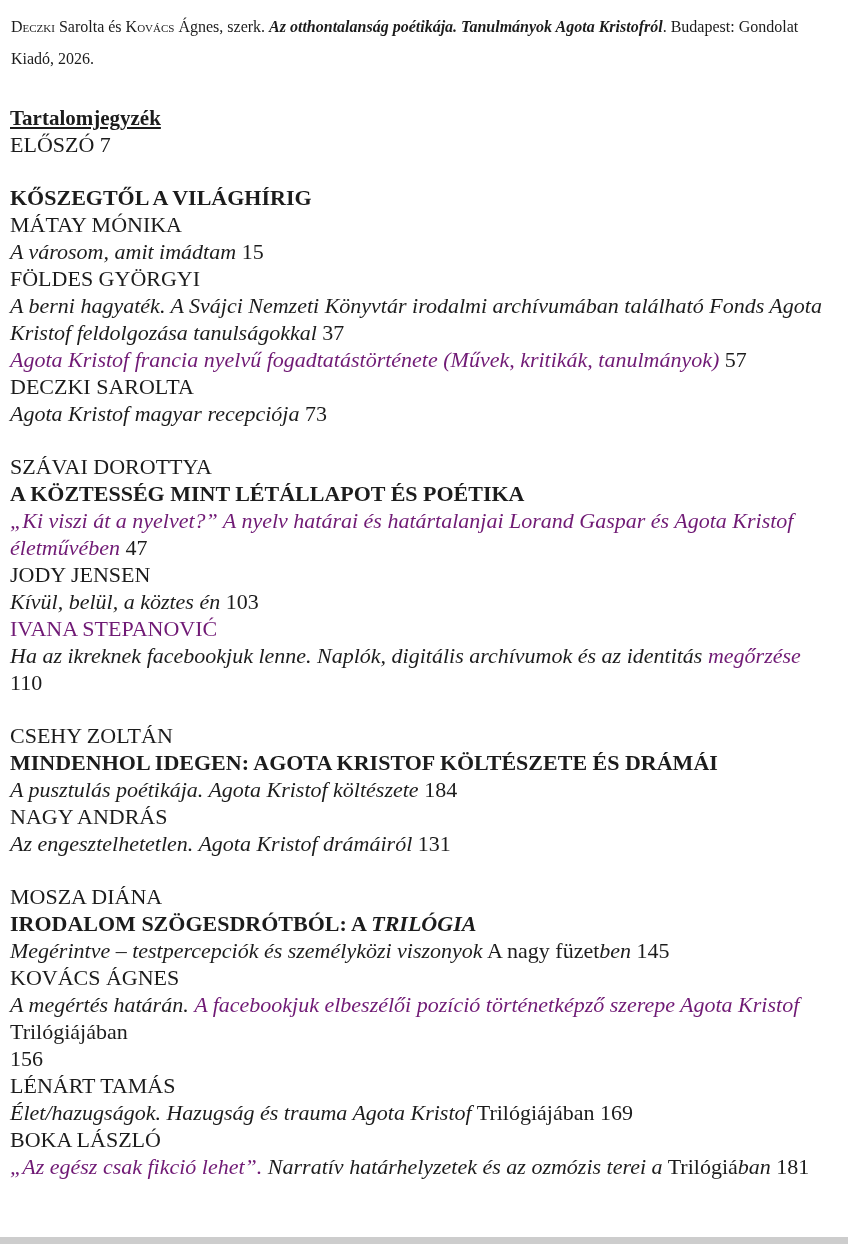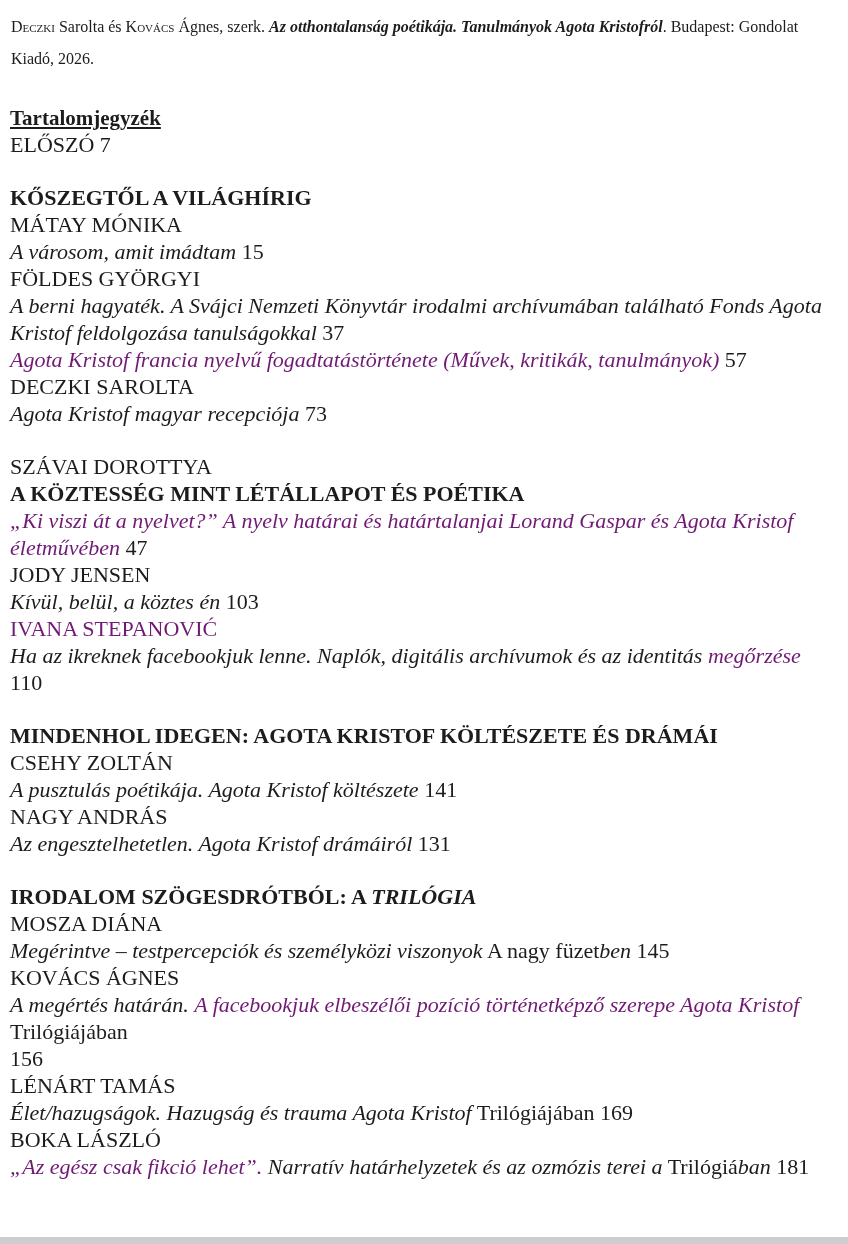--- a/index.html
+++ b/index.html
@@ -84,29 +84,29 @@
       <div class="block">
         <div class="line kind-author"><span class="">SZÁVAI DOROTTYA</span></div>
         <div class="line kind-heading"><span class="">A KÖZTESSÉG MINT LÉTÁLLAPOT ÉS POÉTIKA</span></div>
         <div class="line kind-title"><span class="i g ">„Ki viszi át a nyelvet?” A nyelv határai és határtalanjai Lorand Gaspar és Agota Kristof életművében</span><span class=""> 47</span></div>
         <div class="line kind-author"><span class="">JODY JENSEN</span></div>
         <div class="line kind-title"><span class="i ">Kívül, belül, a köztes én</span><span class=""> 103</span></div>
         <div class="line kind-author"><span class="g ">IVANA STEPANOVIĆ</span></div>
         <div class="line kind-title"><span class="i ">Ha az ikreknek facebookjuk lenne. Naplók, digitális archívumok és az identitás </span><span class="i g ">megőrzése</span><span class=""> 110</span></div>
       </div>
       <div class="block">
+        <div class="line kind-author"><span class="">CSEHY ZOLTÁN</span></div>
         <div class="line kind-heading"><span class="">MINDENHOL IDEGEN: AGOTA KRISTOF KÖLTÉSZETE ÉS DRÁMÁI</span></div>
-        <div class="line kind-author"><span class="">CSEHY ZOLTÁN</span></div>
-        <div class="line kind-title"><span class="i ">A pusztulás poétikája. Agota Kristof költészete</span><span class=""> 141</span></div>
+        <div class="line kind-title"><span class="i ">A pusztulás poétikája. Agota Kristof költészete</span><span class=""> 184</span></div>
         <div class="line kind-author"><span class="">NAGY ANDRÁS</span></div>
         <div class="line kind-title"><span class="i ">Az engesztelhetetlen. Agota Kristof drámáiról</span><span class=""> 131</span></div>
       </div>
       <div class="block">
+        <div class="line kind-author"><span class="">MOSZA DIÁNA</span></div>
         <div class="line kind-heading"><span class="b ">IRODALOM SZÖGESDRÓTBÓL: A </span><span class="i b ">TRILÓGIA</span></div>
-        <div class="line kind-author"><span class="">MOSZA DIÁNA</span></div>
         <div class="line kind-title"><span class="i ">Megérintve – testpercepciók és személyközi viszonyok</span><span class=""> A nagy füzet</span><span class="i ">ben</span><span class=""> 145</span></div>
         <div class="line kind-author"><span class="">KOVÁCS ÁGNES</span></div>
         <div class="line kind-title"><span class="i ">A megértés határán.</span><span class=""> </span><span class="i g ">A facebookjuk elbeszélői pozíció történetképző szerepe Agota Kristof</span><span class=""> Trilógiájában</span><br><span class="">156</span></div>
         <div class="line kind-author"><span class="">LÉNÁRT TAMÁS</span></div>
         <div class="line kind-title"><span class="i ">Élet/hazugságok. Hazugság és trauma Agota Kristof</span><span class=""> Trilógiájában 169</span></div>
         <div class="line kind-author"><span class="">BOKA LÁSZLÓ</span></div>
         <div class="line kind-title"><span class="i g ">„Az egész csak fikció lehet”.</span><span class=""> </span><span class="i ">Narratív határhelyzetek és az ozmózis terei a</span><span class=""> Trilógiá</span><span class="i ">ban</span><span class=""> 181</span></div>
       </div>
     </div>
 </div>

